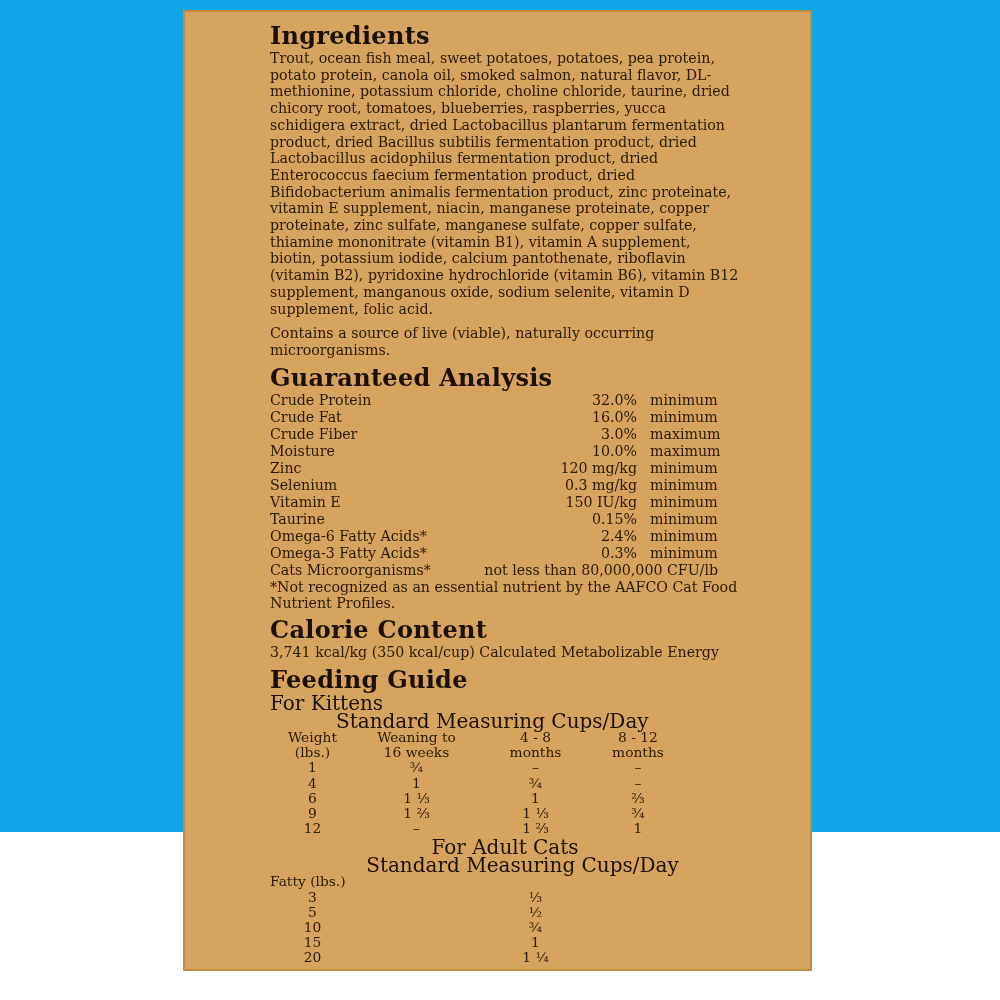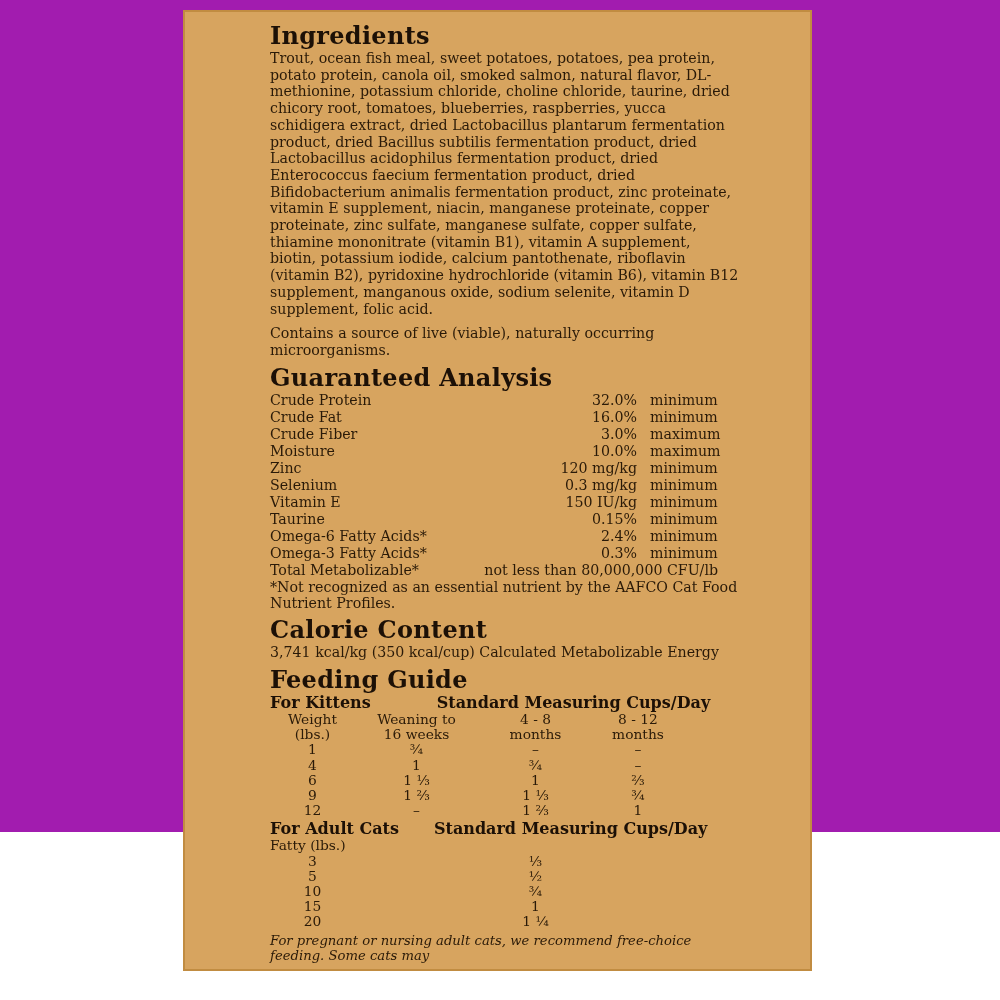--- a/index.html
+++ b/index.html
@@ -1,37 +1,37 @@
 <!DOCTYPE html>
 <html><head>
 <meta charset="utf-8">
 <style>
   html,body{margin:0;padding:0;background:#ffffff;width:1000px;height:1000px;
     font-family:"DejaVu Serif","Liberation Serif",serif;}
-  .page{position:relative;width:1000px;height:832px;background:#a21caf;}
+  .page{position:relative;width:1000px;height:832px;background:#0ea5e9;}
   .label{position:absolute;left:183px;top:10px;width:629px;height:961px;
     box-sizing:border-box;background:#d7a45f;border:2px solid #c18c41;
     color:#2a1a08;overflow:hidden;}
   .content{padding:11px 70px 0 85px;}
   h1{font-size:24px;line-height:25px;margin:0 0 2px 0;font-weight:bold;
     color:#1c1006;letter-spacing:0.3px;}
   .mt{margin-top:6px;}
   .body-text{font-size:14.2px;line-height:16.7px;margin:0;}
   .note{margin-top:8px;}
   
   .ga-row{display:flex;font-size:14.2px;line-height:17px;}
   .ga-name{width:250px;}
   .ga-value{width:117px;text-align:right;white-space:nowrap;}
   .ga-qual{margin-left:13px;}
   .micro-row{display:flex;font-size:14.2px;line-height:17px;}
   .micro-value{flex:1;text-align:right;padding-right:22px;white-space:nowrap;}
   .small-text{font-size:14.2px;line-height:16.3px;margin:0;}
   
-  .fg-header{display:flex;font-size:16px;font-weight:bold;line-height:18px;
-    color:#1c1006;}
+  .fg-header{display:flex;font-size:20px;font-weight:normal;line-height:18px;
+    color:#1c1006;flex-direction:column;}
   .fg-sub-kittens{margin-left:66px;}
   .fg-sub-adults{margin-left:35px;}
   .fg-grid{display:grid;grid-template-columns:85px 123px 115px 90px;
     font-size:13.8px;line-height:15.2px;text-align:center;}
   .fg-grid .cell{white-space:nowrap;}
   .weight-lbs{font-size:13.8px;line-height:15.2px;}
   .adult-header{margin-top:2px;text-align:center;}
   .footnote{font-style:italic;font-size:13.2px;line-height:15.8px;margin-top:3px;}
 </style>
 </head>
@@ -92,21 +92,21 @@
         <span class="ga-value">2.4%</span>
         <span class="ga-qual">minimum</span>
       </div>
       <div class="ga-row">
         <span class="ga-name">Omega-3 Fatty Acids*</span>
         <span class="ga-value">0.3%</span>
         <span class="ga-qual">minimum</span>
       </div>
 
       <div class="micro-row">
-        <span>Total Metabolizable*</span>
+        <span>Cats Microorganisms*</span>
         <span class="micro-value">not less than 80,000,000 CFU/lb</span>
       </div>
       <p class="small-text">*Not recognized as an essential nutrient by the AAFCO Cat Food Nutrient Profiles.</p>
 
       <h1 class="mt">Calorie Content</h1>
       <p class="body-text">3,741 kcal/kg (350 kcal/cup) Calculated Metabolizable Energy</p>
 
       <h1 class="mt">Feeding Guide</h1>
 
       <div class="fg-header">

